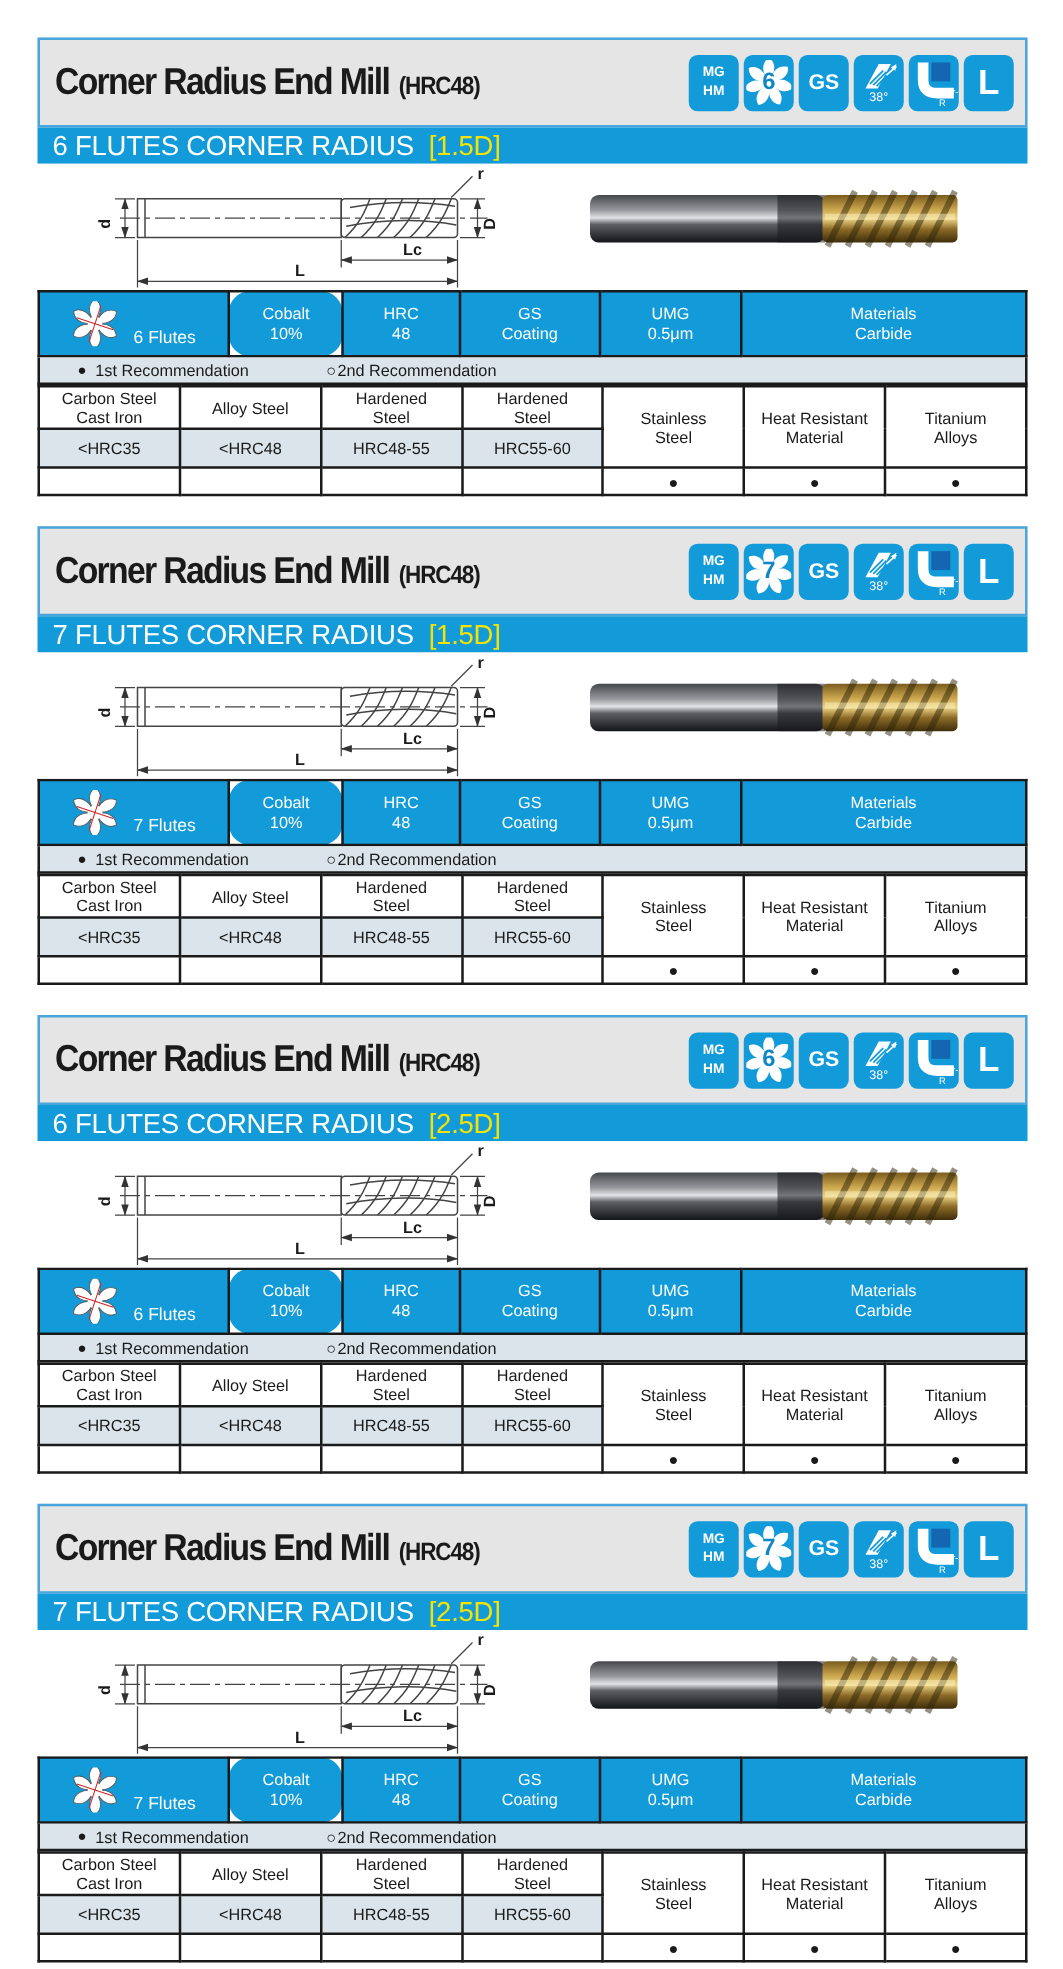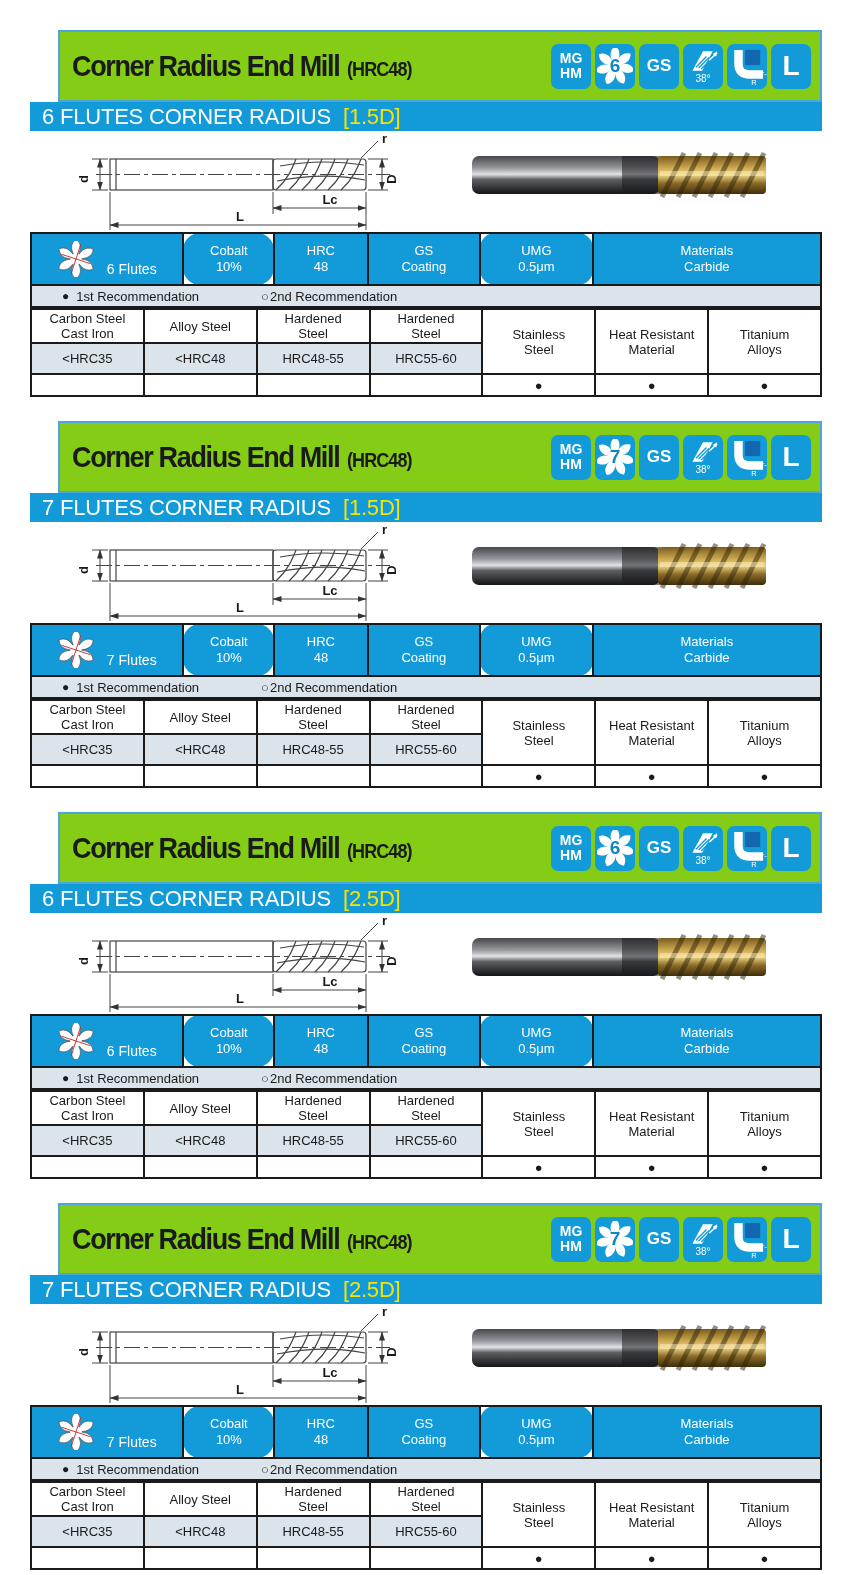--- a/index.html
+++ b/index.html
@@ -5,35 +5,34 @@
   * { margin:0; padding:0; box-sizing:border-box; }
   html,body { background:#fff; }
   body {
     width:850px; height:1575px; margin:0 auto; padding:30px 28px 0 30px;
     font-family:"Liberation Sans", sans-serif; color:#1a1a1a;
   }
   .card { width:792px; margin-bottom:24px; }
 
   
   .hdr {
-    border:2px solid #49A5DB; background:#84cc16; height:72px;
+    border:2px solid #49A5DB; background:#e5e5e5; height:72px;
     display:flex; justify-content:space-between; align-items:center;
     padding:0 9px 0 12px;
-    margin-left:28px;
   }
   .title-wrap { white-space:nowrap; transform:scaleX(.9); transform-origin:left center; }
   .title { font-size:30px; font-weight:bold; letter-spacing:-1.5px; }
   .title-suffix { font-size:20px; font-weight:bold; letter-spacing:-1px; margin-left:4px; }
   .icons { display:flex; gap:4px; }
   .ic {
     width:40px; height:45px; background:#129BD8; border-radius:7px;
     color:#fff; display:flex; flex-direction:column; align-items:center;
     justify-content:center; position:relative; overflow:hidden; flex:0 0 auto;
   }
-  .ic .ln { display:block; font-size:14px; font-weight:bold; line-height:15px; text-align:center; }
+  .ic .ln { display:block; font-size:11px; font-weight:bold; line-height:15px; text-align:center; }
   .ic-gs span { font-size:17px; font-weight:bold; }
   .ic-l span { font-size:28px; font-weight:bold; }
   .ic-angle .deg { font-size:10px; line-height:9px; margin-top:1px; }
   .ic-corner .cr-label { position:absolute; bottom:2px; left:14px; right:0; text-align:center; font-size:7.5px; }
   .flute-wrap { position:relative; width:36px; height:36px; }
   .flute-wrap .fnum {
     position:absolute; inset:0; display:flex; align-items:center; justify-content:center;
     font-size:19px; font-weight:bold; color:#0f86c5;
   }
 
@@ -47,21 +46,21 @@
   
   .media { height:101px; position:relative; background:#fff; }
   .diagram { position:absolute; left:28px; top:0; }
   .photo { position:absolute; left:440px; top:20px; }
 
   
   table { border-collapse:collapse; width:100%; table-layout:fixed; }
   td { border:2px solid #1a1a1a; text-align:center; vertical-align:middle; }
   .spec td { background:#129BD8; color:#fff; font-size:13px; line-height:16px; height:52px; }
   .spec .c1{width:19.3%;} .spec .c2{width:11.5%;border-radius:17px;} .spec .c3{width:11.8%;}
-  .spec .c4{width:14.25%;} .spec .c5{width:14.25%;border-radius:15px;} .spec .c6{width:28.9%;}
+  .spec .c4{width:14.25%;} .spec .c5{width:14.25%;} .spec .c6{width:28.9%;}
   .flutes-cell-inner { display:flex; align-items:flex-end; justify-content:center; gap:13px; }
   .flutes-cell-inner span { font-size:14px; }
 
   
   .reco {
     border:2px solid #1a1a1a; border-top:none; background:#DAE4EA; height:22px;
     display:flex; align-items:center; font-size:13px; padding-left:30px;
   }
   .reco .grp { display:flex; align-items:center; }
   .reco .grp + .grp { margin-left:62px; }

